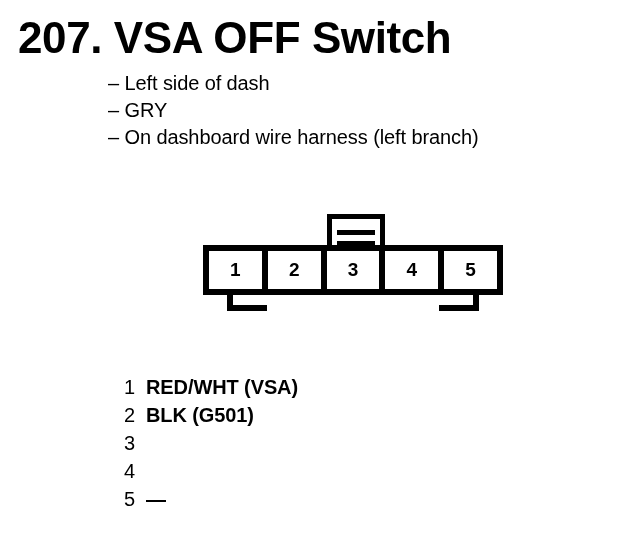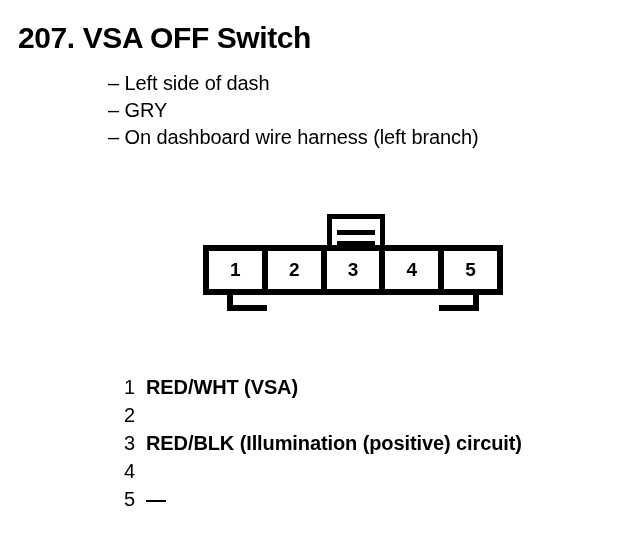--- a/index.html
+++ b/index.html
@@ -15,21 +15,21 @@
     font-family: "Liberation Sans", sans-serif;
     color: #000000;
     -webkit-font-smoothing: none;
   }
 
   
   .page-title {
     position: absolute;
     left: 18px;
     top: 19px;
-    font-size: 30px;
+    font-size: 44px;
     font-weight: bold;
     letter-spacing: -0.4px;
     line-height: 38px;
     white-space: nowrap;
   }
 
   .meta-list {
     position: absolute;
     left: 108px;
     top: 70px;
@@ -203,25 +203,25 @@
 
 <div class="legend">
 
   <div class="legend-row">
     <span class="legend-num">1</span>
     <span class="legend-desc">RED/WHT (VSA)</span>
   </div>
 
   <div class="legend-row">
     <span class="legend-num">2</span>
+    <span class="legend-desc">BLK (G501)</span>
   </div>
 
   <div class="legend-row">
     <span class="legend-num">3</span>
-    <span class="legend-desc">RED/BLK (Illumination (positive) circuit)</span>
   </div>
 
   <div class="legend-row">
     <span class="legend-num">4</span>
   </div>
 
   <div class="legend-row">
     <span class="legend-num">5</span>
     <span class="legend-desc">—</span>
   </div>

